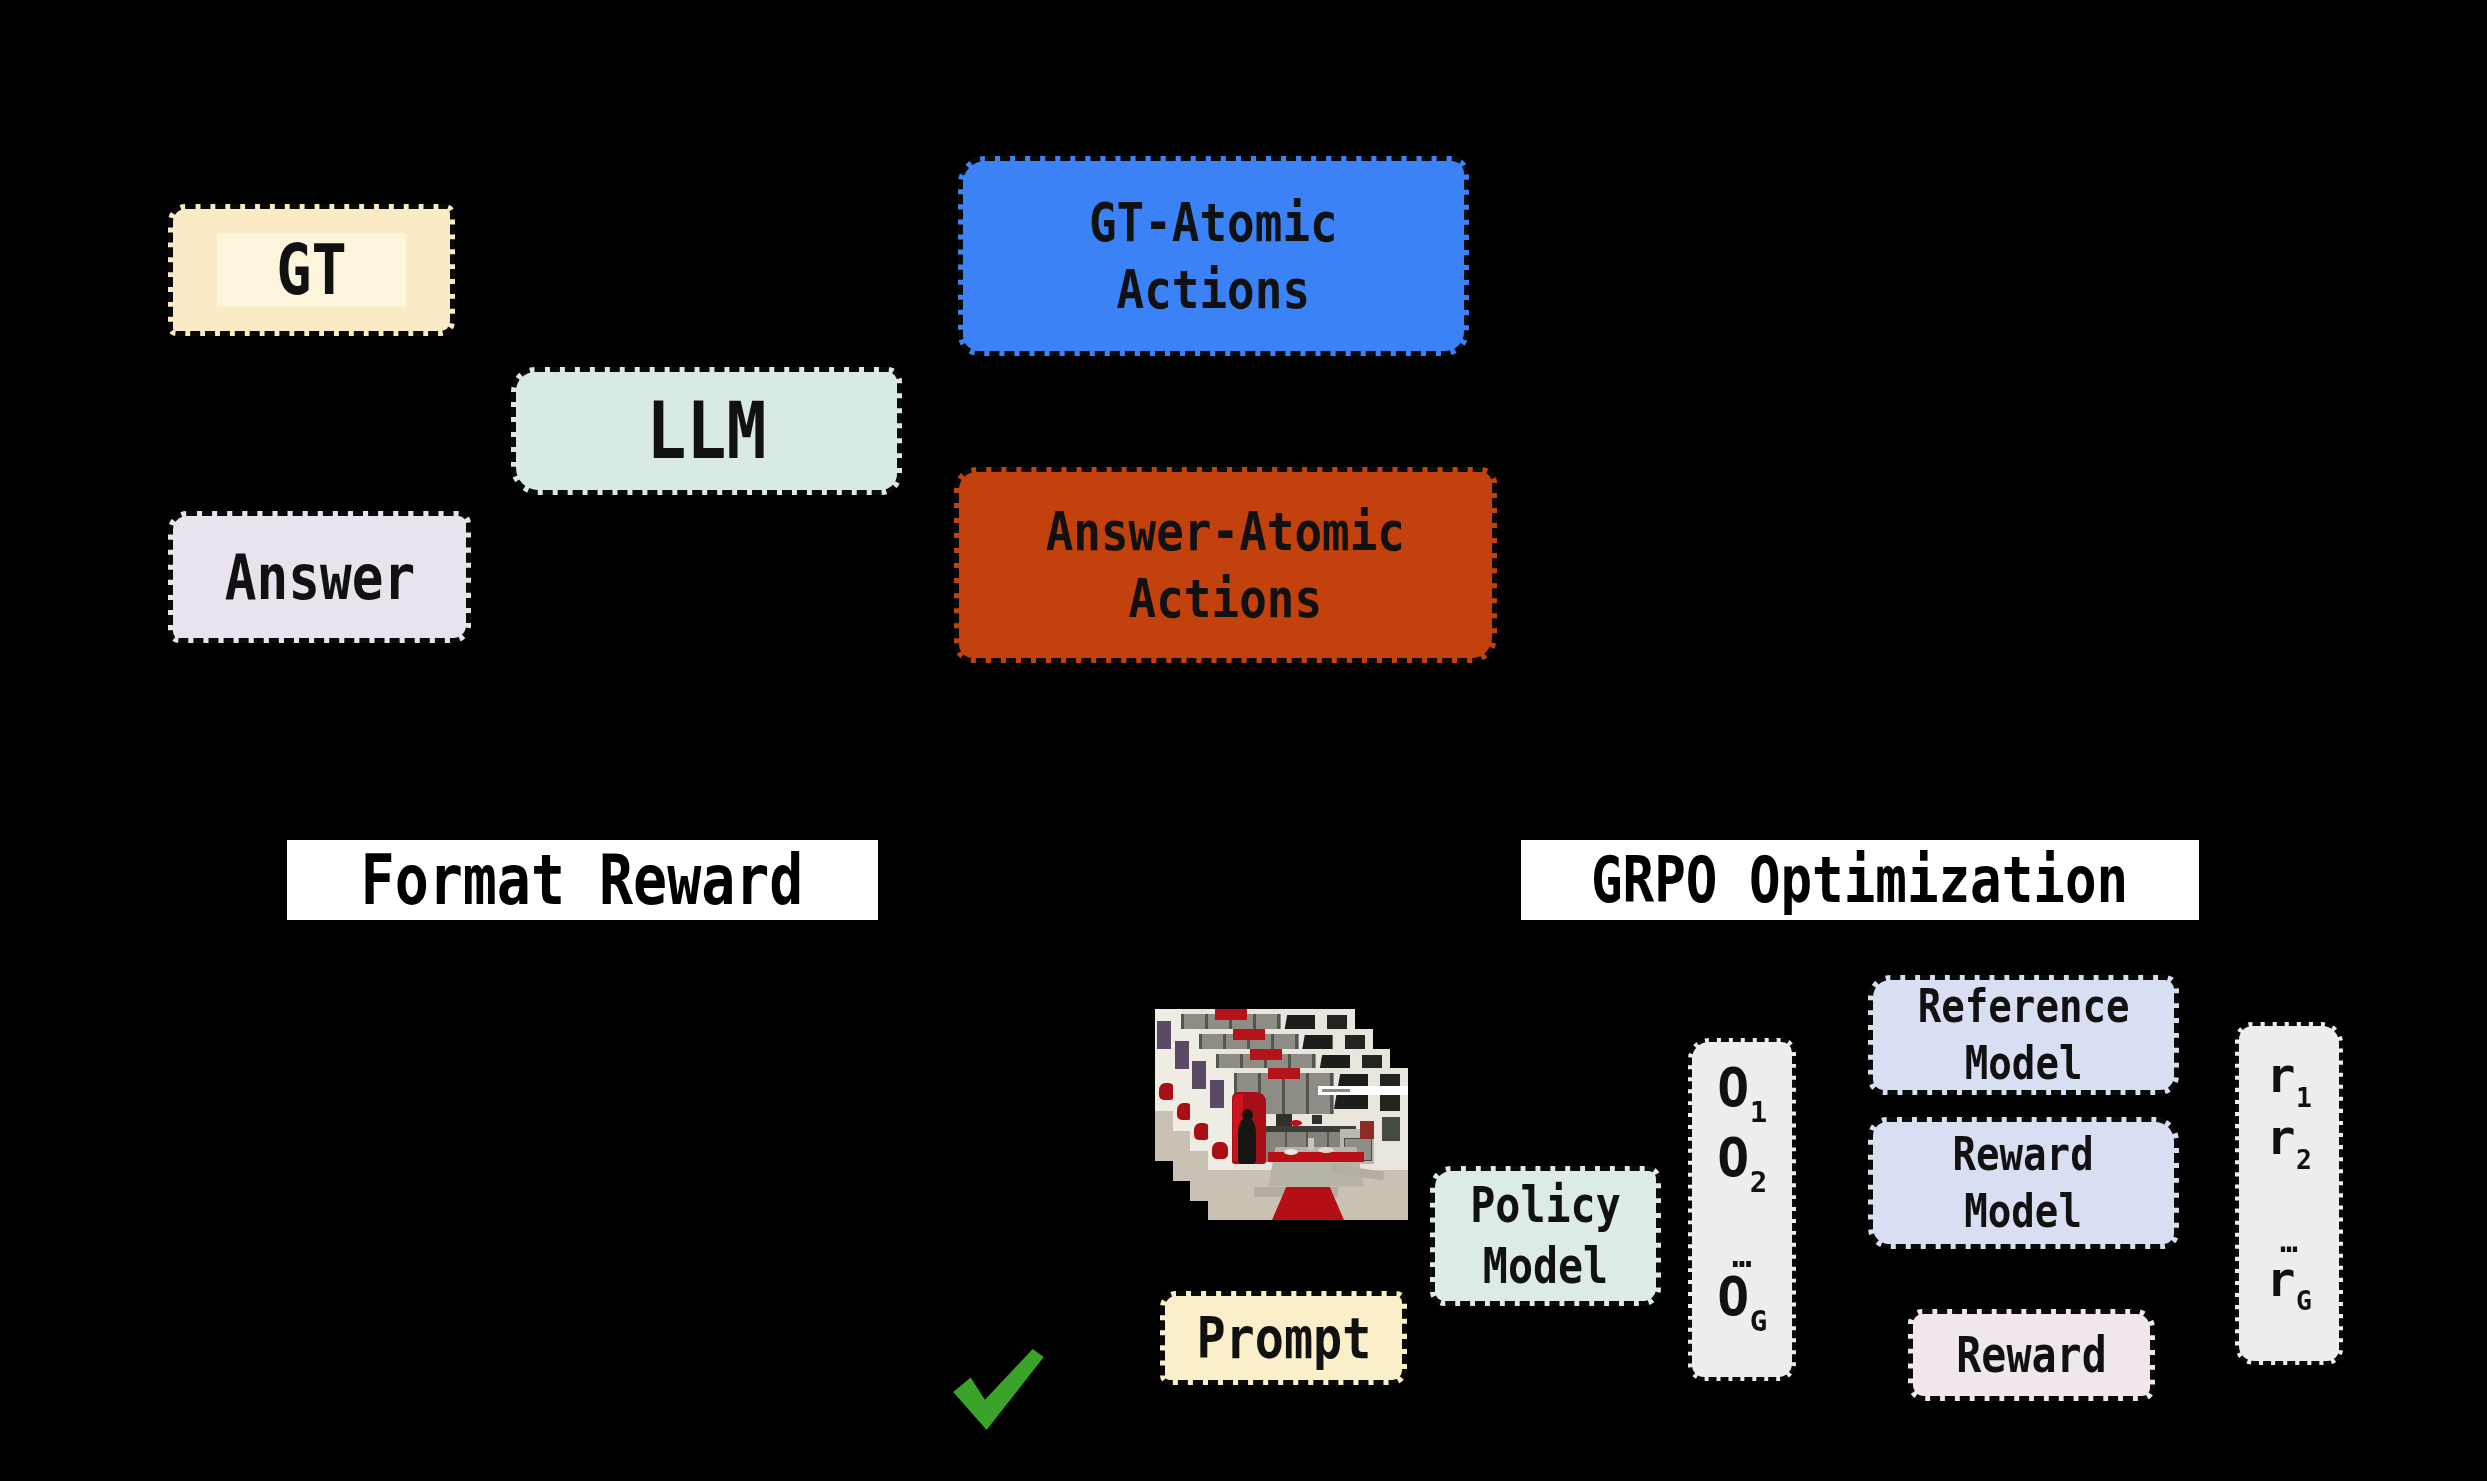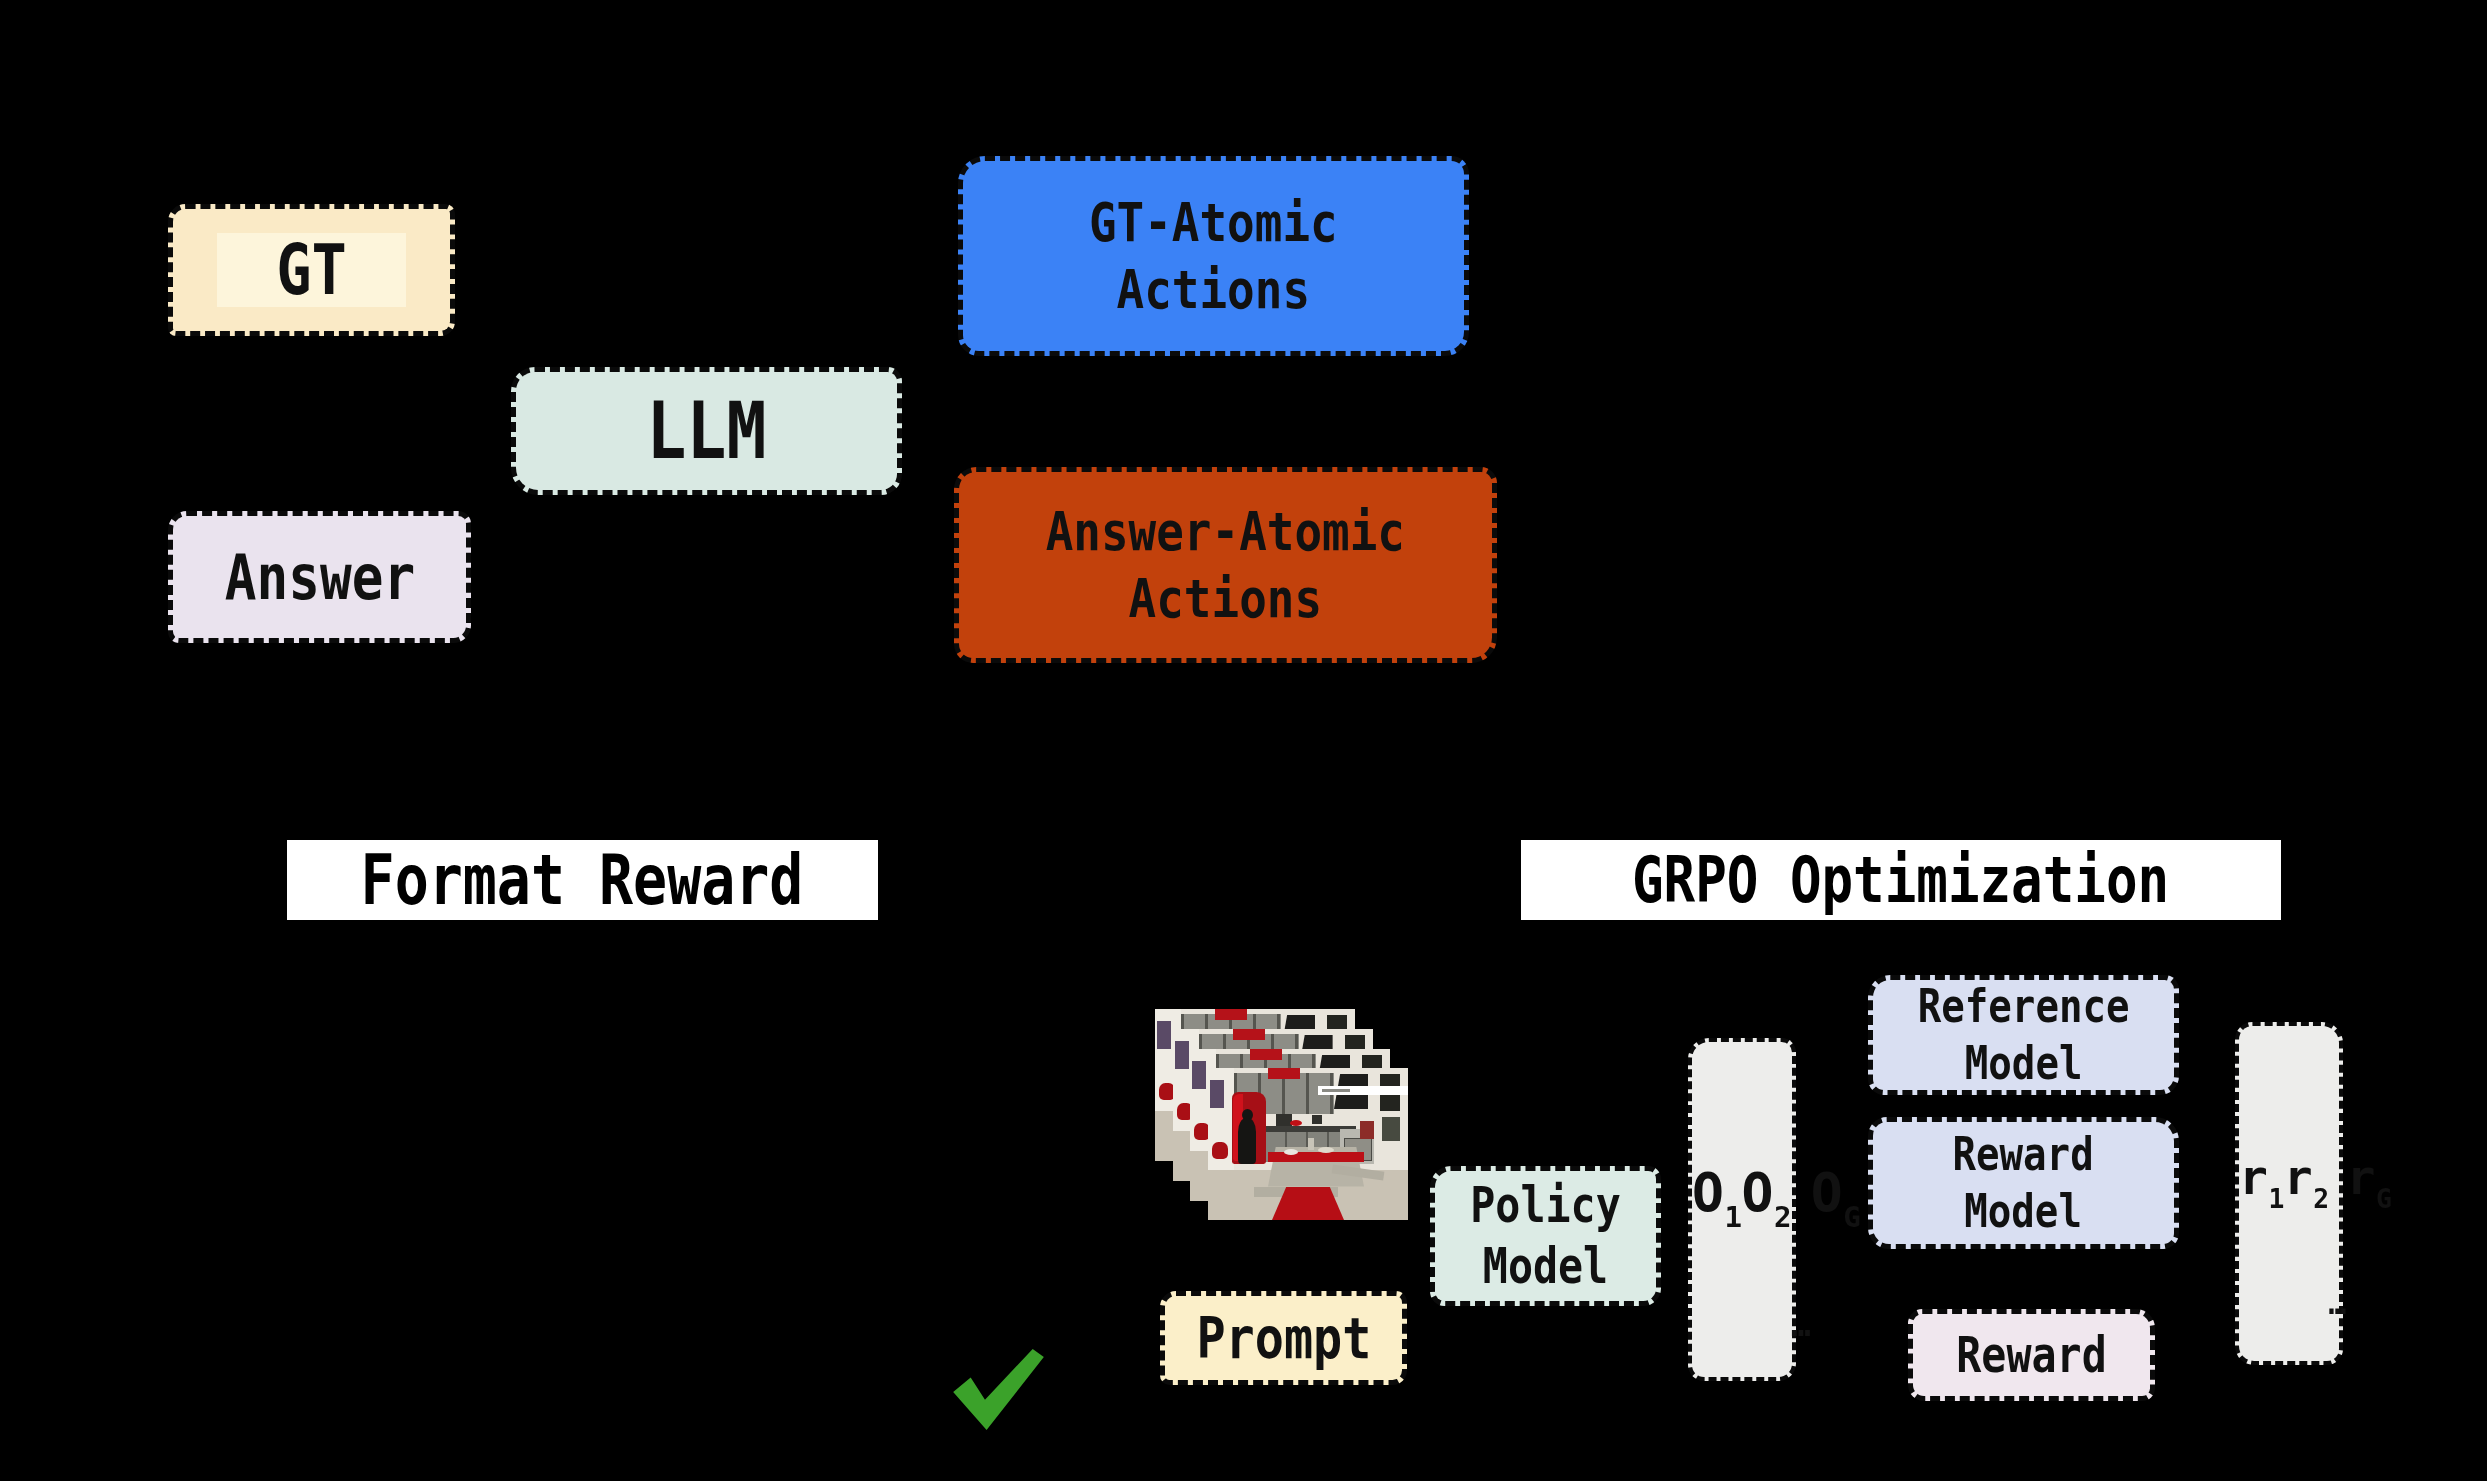--- a/index.html
+++ b/index.html
@@ -36,21 +36,21 @@
               border-radius:21px 12.8px 17.6px 14.4px;font-size:49px;}
   .reference-box{left:1868px;top:975px;width:311px;height:120px;background:#d9dff2;
                  border-radius:22.3px 14.4px 19px 16px;font-size:46px;}
   .reward-model-box{left:1868px;top:1117px;width:311px;height:132px;background:#d9dff2;
                     border-radius:19px 24px 16px 21px;font-size:46px;}
   .reward-box{left:1908px;top:1309px;width:247px;height:92px;background:#f0e7ee;
               border-radius:14.4px 19px 12.8px 16px;font-size:49px;}
 
   
   .col{position:absolute;background:#ededeb;border:4.8px dashed #0a0a0a;box-sizing:border-box;
-       display:flex;flex-direction:row;align-items:center;font-weight:bold;}
+       display:flex;flex-direction:column;align-items:center;font-weight:bold;}
   .o-col{left:1688px;top:1038px;width:108px;height:343px;font-size:53px;
          border-radius:21px 14.4px 17.6px 16px;padding:14.4px 0 42px 0;}
   .r-col{left:2235px;top:1022px;width:108px;height:343px;font-size:48px;
          border-radius:17.6px 21px 16px 19px;padding:21px 0 48px 0;}
   .col .item{line-height:1.2;}
   .col .item sub{font-size:.55em;position:relative;top:.15em;left:.02em;}
   .col .dots{margin-top:auto;font-size:.62em;line-height:.6;}
 
   
   .check{position:absolute;left:950px;top:1347px;width:97px;height:85px;}
@@ -131,21 +131,21 @@
   </div>
 
   <div class="title" style="left:287px;top:840px;width:591px;height:80px;font-size:69px;justify-content:center;">
     <span>Format Reward</span>
   </div>
 
   <svg class="check" viewBox="0 0 122 106">
     <path d="M4 56 L26 38 L44 66 L104 2 L118 12 L46 104 Z" fill="#3ba22a"></path>
   </svg>
 
-  <div class="title" style="left:1521px;top:840px;width:760px;height:80px;font-size:64px;">
+  <div class="title" style="left:1521px;top:840px;width:678px;height:80px;font-size:64px;">
     <span>GRPO Optimization</span>
   </div>
 
   <div class="scene-stack">
     <div class="scene-card" style="left:0;top:0;">
       <div class="sc sc-wall-left"></div>
         <div class="sc sc-floor"></div>
       <div class="sc sc-cabinets"></div>
       <div class="sc sc-redstrip"></div>
         <div class="sc sc-hood"></div>

